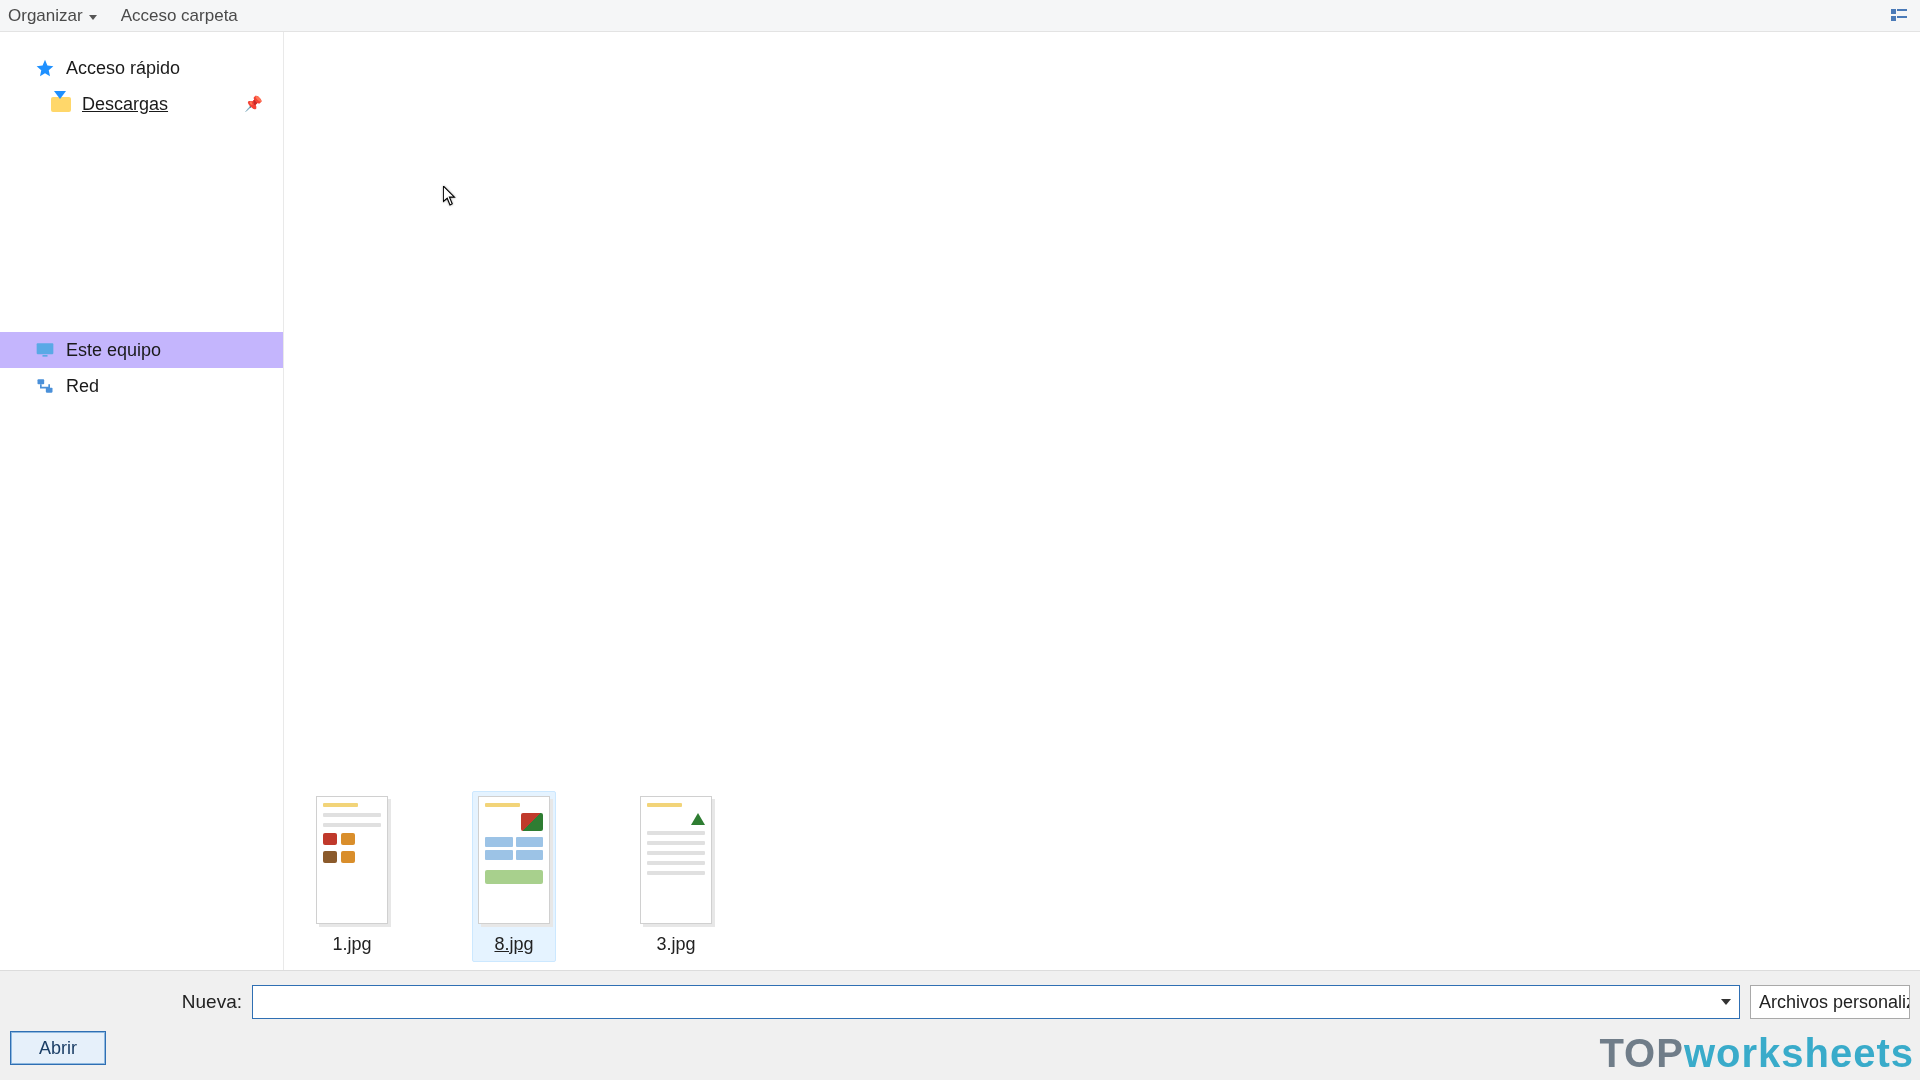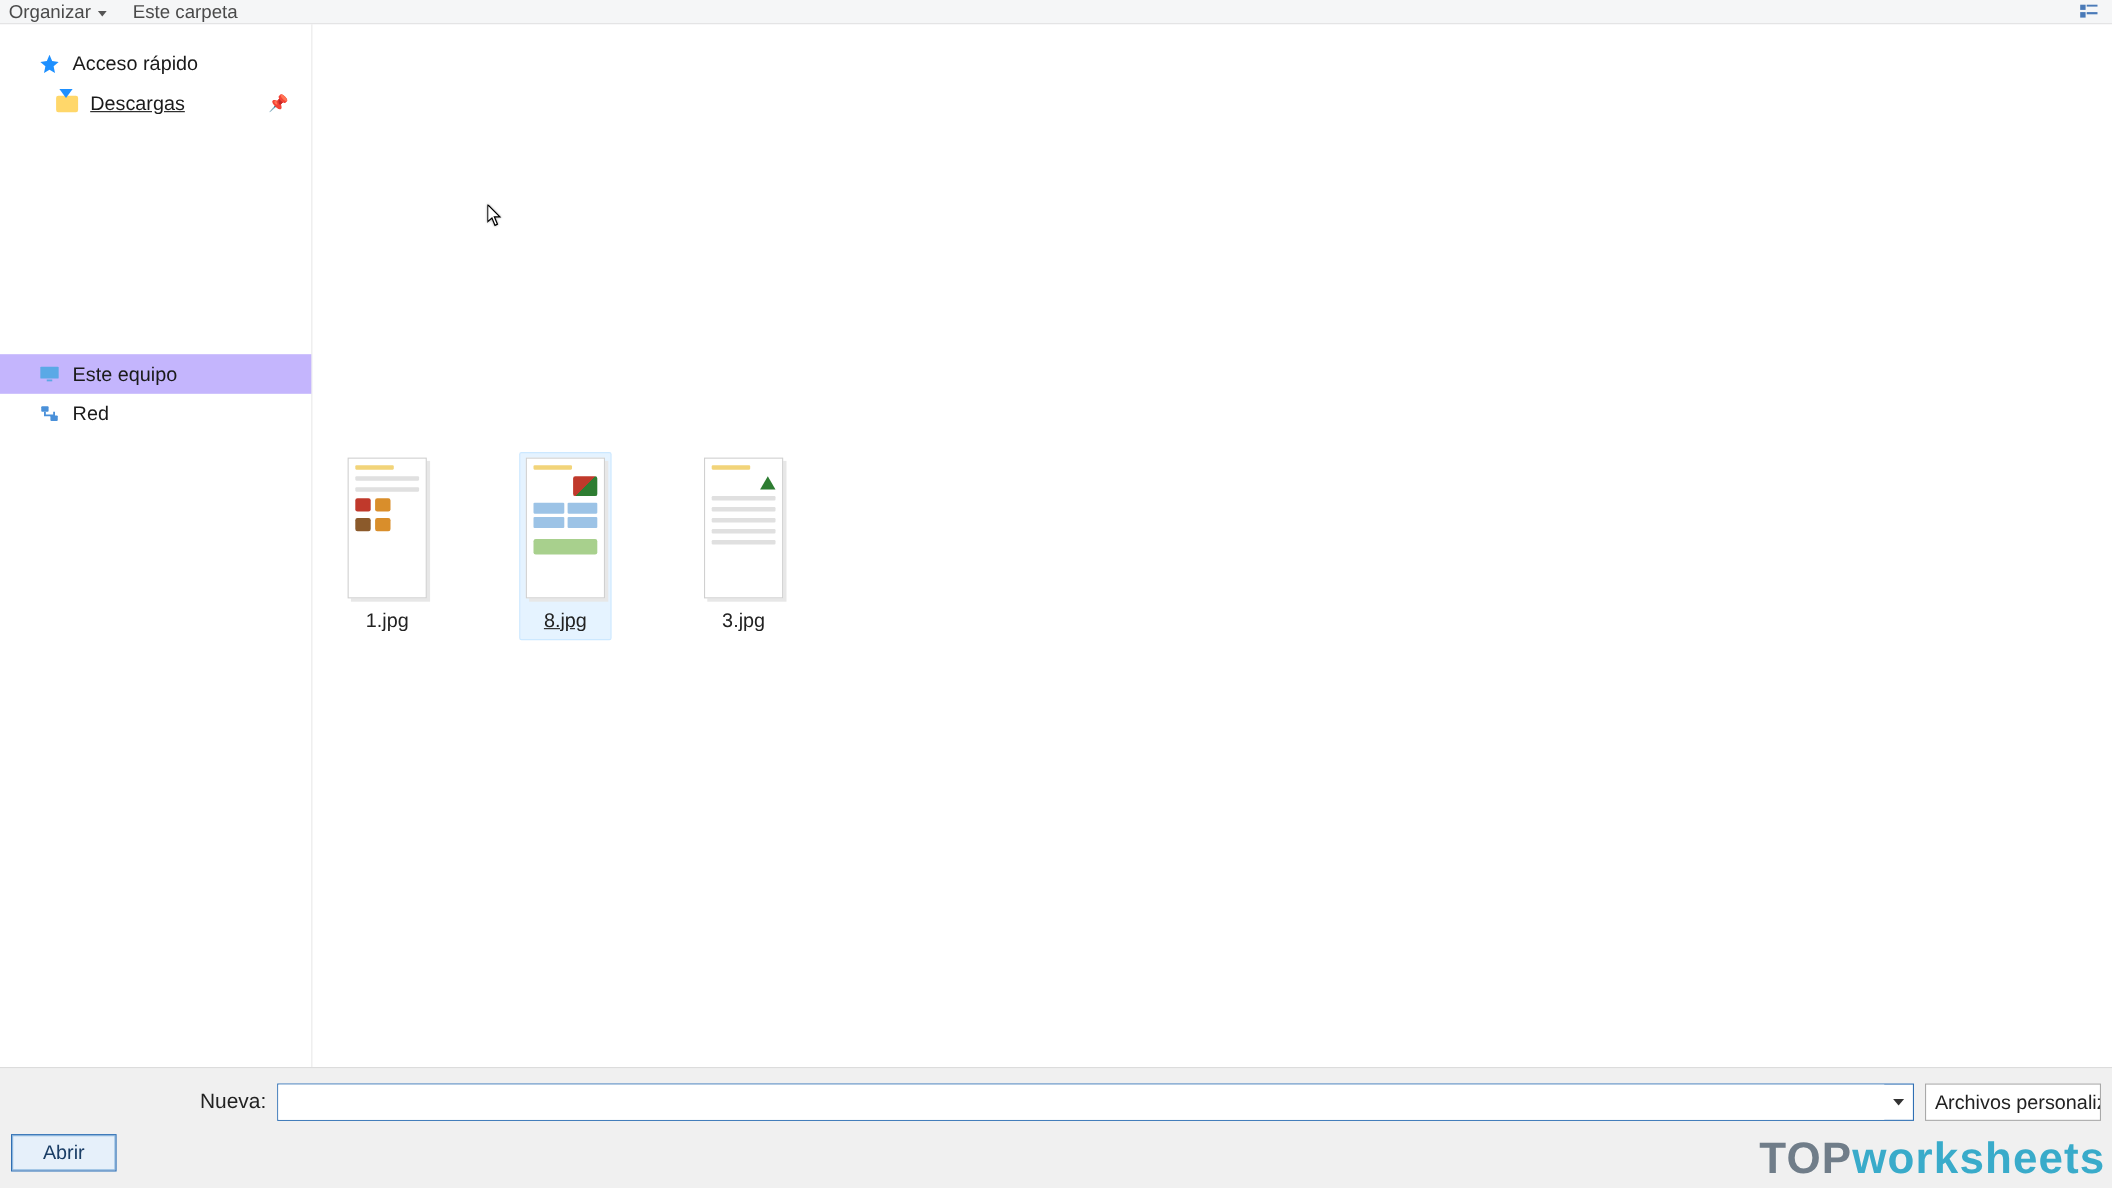--- a/index.html
+++ b/index.html
@@ -1,20 +1,20 @@
 <!DOCTYPE html>
 <html><head>
 <meta charset="utf-8">
 <style>
   * { margin: 0; padding: 0; box-sizing: border-box; font-family: "Segoe UI", Tahoma, sans-serif; }
   html, body { width: 100%; height: 100%; background: #fff; overflow: hidden; }
 
   
   .toolbar {
-    height: 22px;
+    height: 32px;
     background: #f5f6f7;
     border-bottom: 1px solid #e3e3e3;
     display: flex;
     align-items: center;
     padding: 0 8px;
     gap: 24px;
     font-size: 17px;
     color: #4a4a4a;
     position: relative;
   }
@@ -76,21 +76,21 @@
   }
   .ic-pc svg { fill: #5aa9e6; }
   .ic-net svg { fill: #4a90d9; }
 
   
   .files {
     flex: 1;
     padding: 18px 26px;
     display: flex;
     gap: 78px;
-    align-items: center;
+    align-items: flex-end;
   }
   .file {
     width: 84px;
     display: flex; flex-direction: column; align-items: center;
     cursor: pointer;
     padding: 4px 18px 6px;
     border: 1px solid transparent;
     border-radius: 2px;
   }
   .file.hover {
@@ -206,21 +206,21 @@
 </style>
 </head>
 <body>
 
 <div class="toolbar">
   <div class="organize">
     <span>Organizar</span>
     <span class="caret"></span>
   </div>
   <div class="newfolder">
-    <span>Este carpeta</span>
+    <span>Acceso carpeta</span>
   </div>
   <div class="view-btn">
     <svg viewBox="0 0 16 14">
       <rect x="0" y="0" width="5" height="5" fill="#4a7ab8"></rect>
       <rect x="6" y="0" width="10" height="2" fill="#4a7ab8"></rect>
       <rect x="0" y="7" width="5" height="5" fill="#4a7ab8"></rect>
       <rect x="6" y="7" width="10" height="2" fill="#4a7ab8"></rect>
     </svg>
   </div>
 </div>

